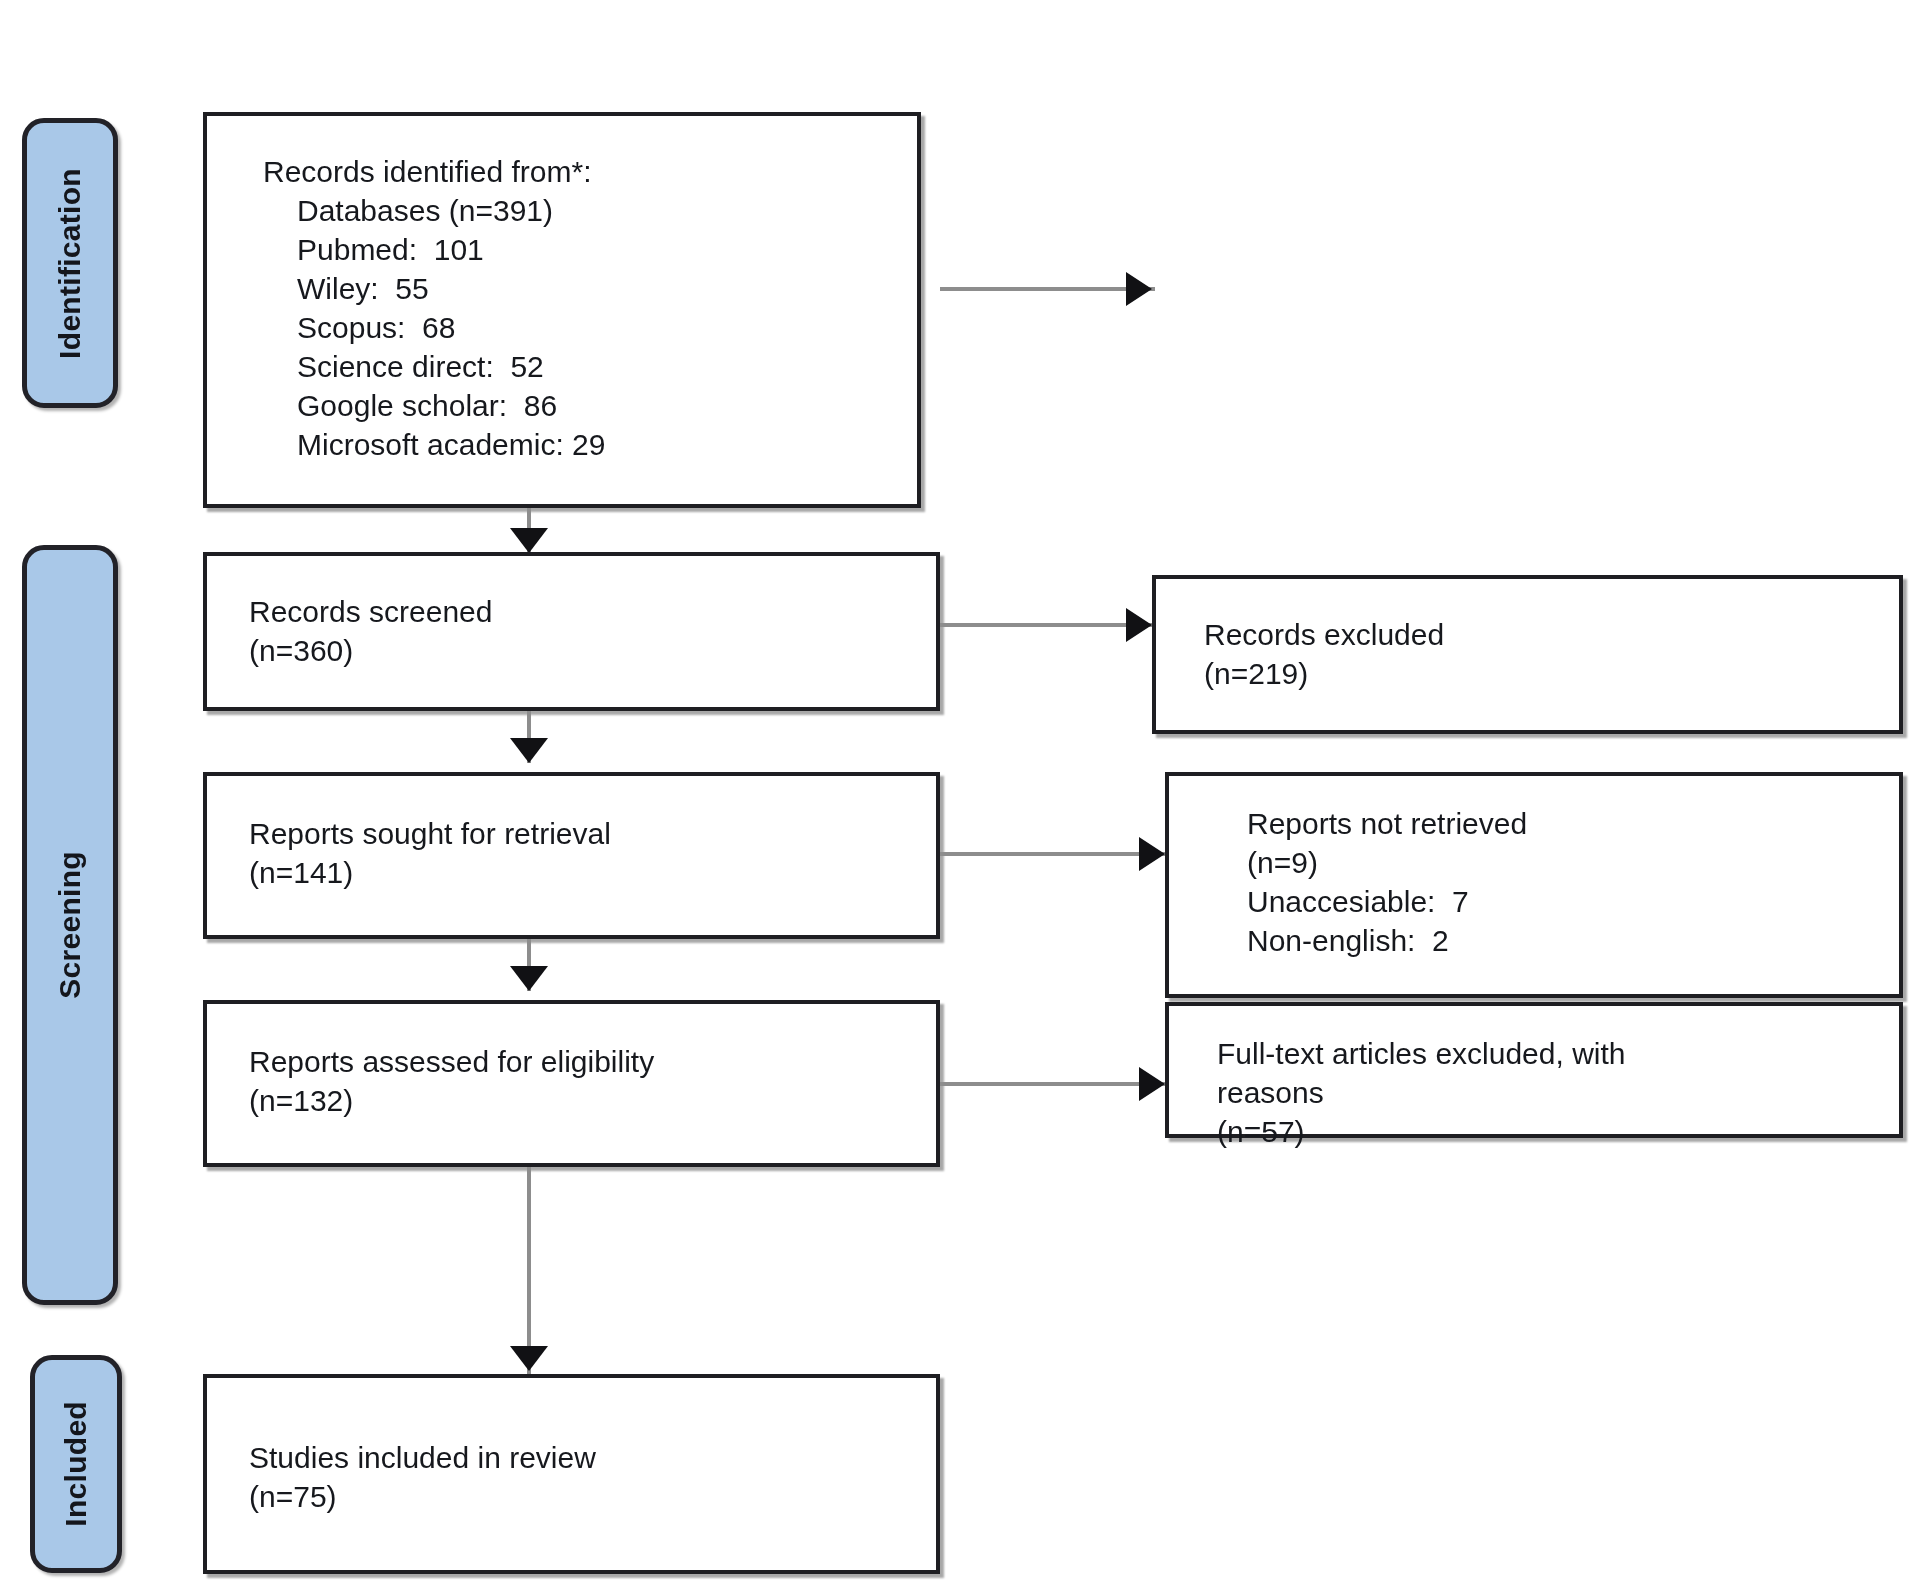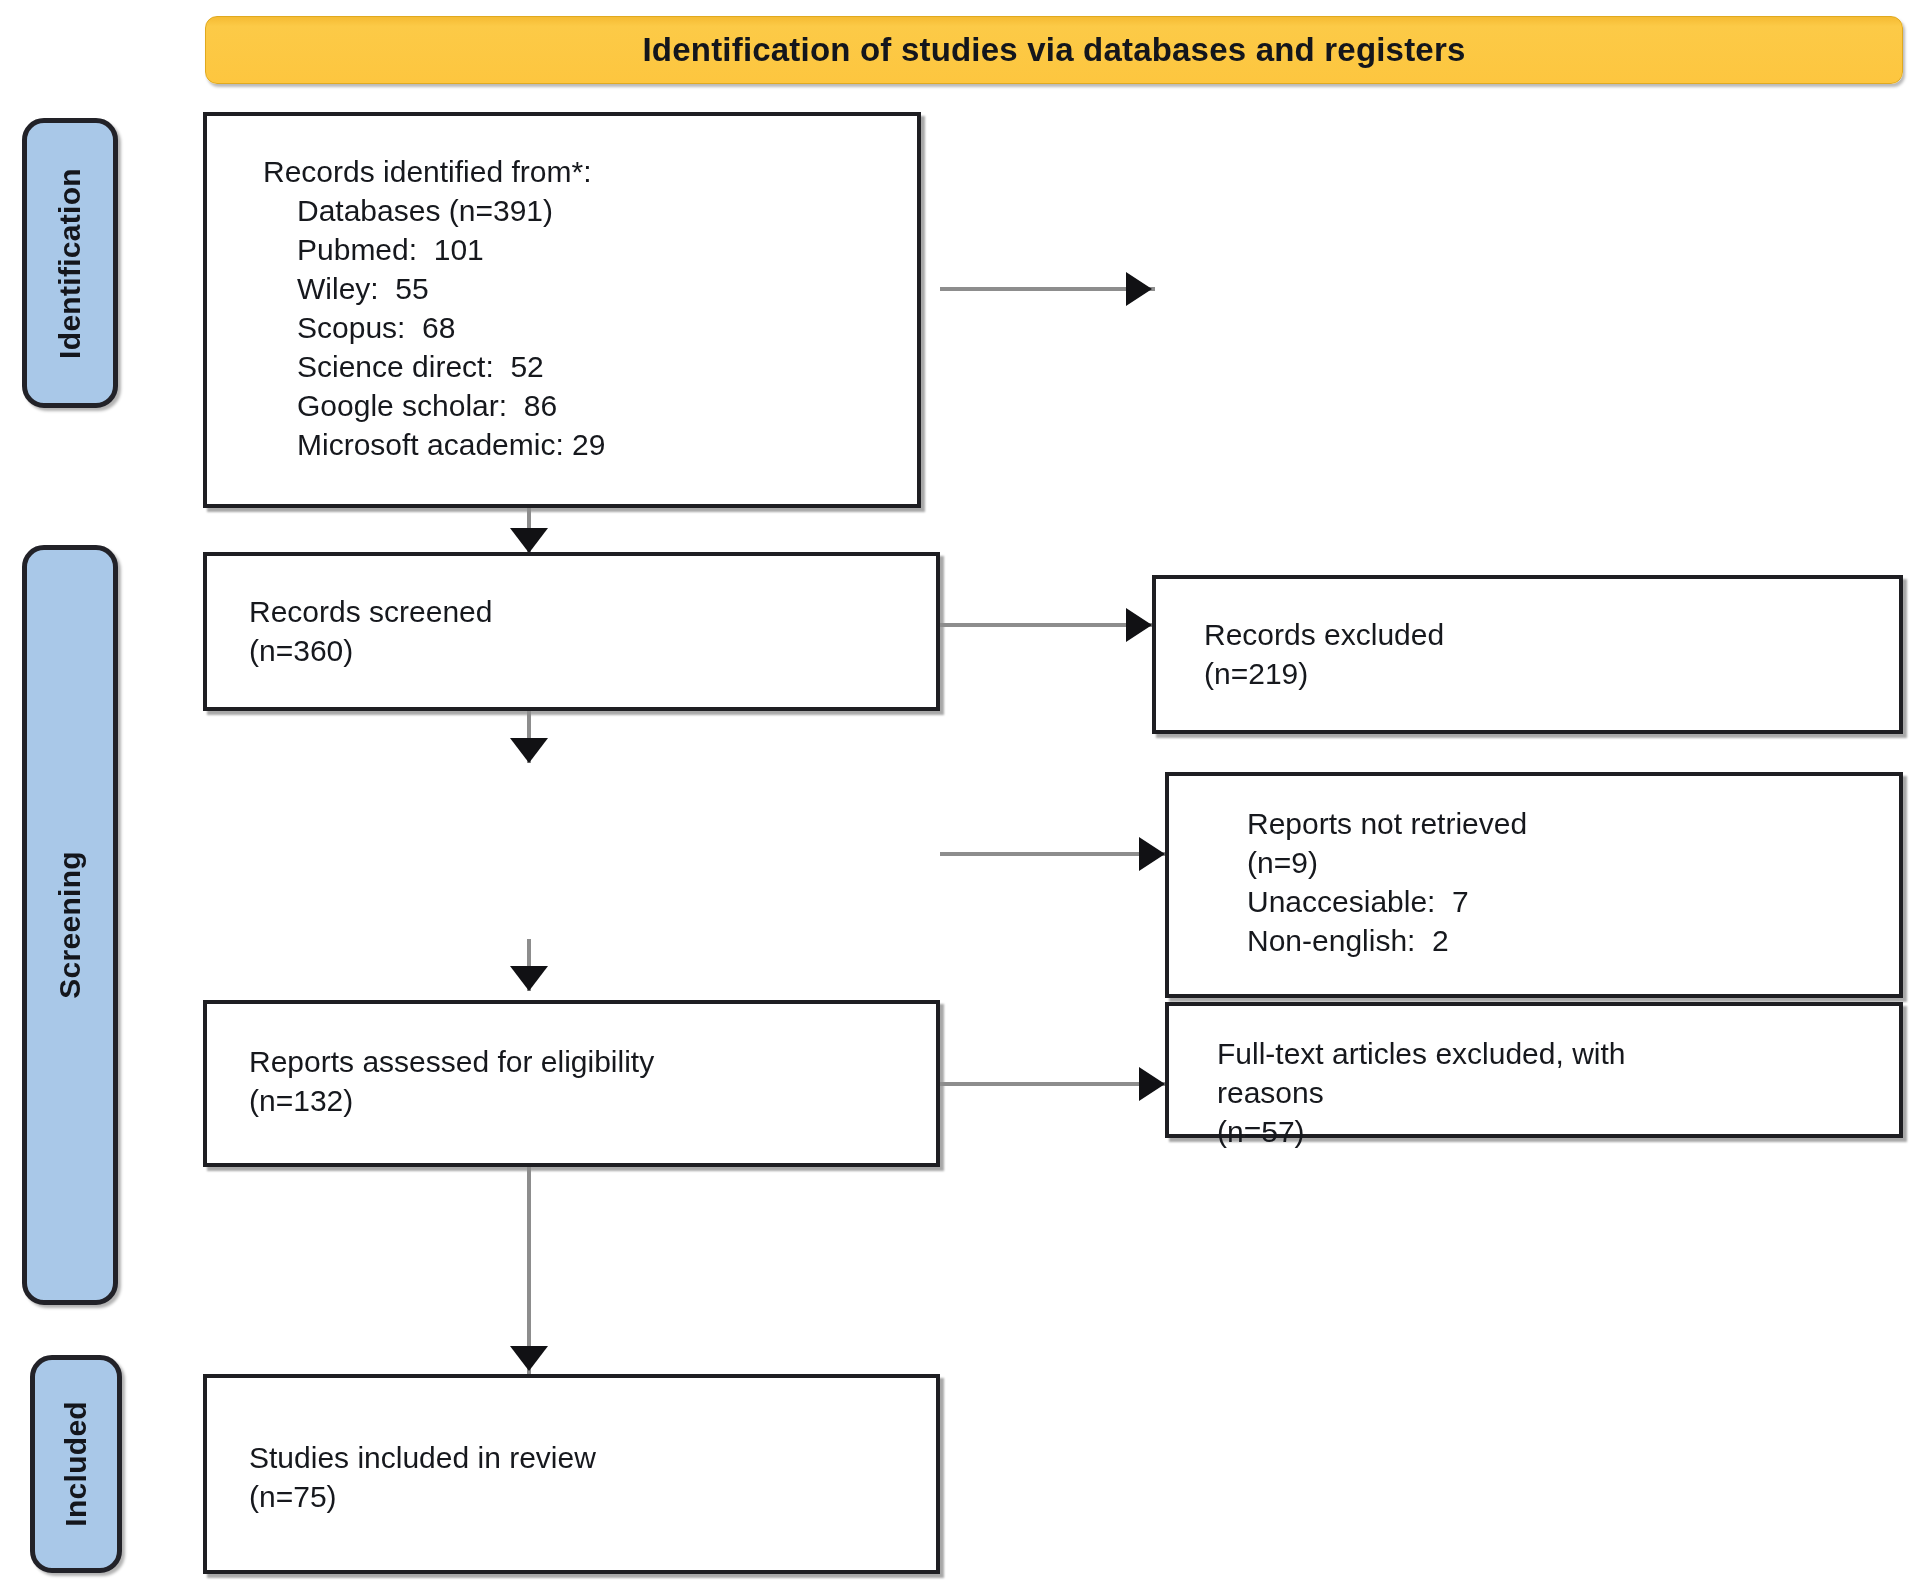--- a/index.html
+++ b/index.html
@@ -119,23 +119,20 @@
   </div>
 
   <div class="phase-bar" style="left:22px; top:545px; width:96px; height:760px;">
     <span class="phase-label">Screening</span>
   </div>
 
   <div class="phase-bar" style="left:30px; top:1355px; width:92px; height:218px;">
     <span class="phase-label">Included</span>
   </div>
 
-  <div id="banner">
-    <span class="banner-text">Identification of studies via databases and registers</span>
-  </div>
 
   <div class="flow-box" style="left:203px; top:112px; width:718px; height:396px;">
     <div class="box-text" style="padding:36px 0 0 56px;"><span>Records identified from*:</span>
 <span class="ind1">Databases (n=391)</span>
 <span class="ind1">Pubmed:  101</span>
 <span class="ind1">Wiley:  55</span>
 <span class="ind1">Scopus:  68</span>
 <span class="ind1">Science direct:  52</span>
 <span class="ind1">Google scholar:  86</span>
 <span class="ind1">Microsoft academic: 29</span></div>
@@ -157,20 +154,24 @@
   <div class="arrow-right" style="left:1126px; top:608px;"></div>
 
   <div class="flow-box" style="left:1152px; top:575px; width:751px; height:159px;">
     <div class="box-text" style="padding:36px 0 0 48px;"><span>Records excluded</span>
 <span>(n=219)</span></div>
   </div>
 
   <div class="conn-v" style="left:527px; top:711px; width:4px; height:52px;"></div>
   <div class="arrow-down" style="left:510px; top:738px;"></div>
 
+  <div class="flow-box" style="left:203px; top:772px; width:737px; height:167px;">
+    <div class="box-text" style="padding:38px 0 0 42px;"><span>Reports sought for retrieval</span>
+<span>(n=141)</span></div>
+  </div>
 
   <div class="conn-h" style="left:940px; top:852px; width:230px;"></div>
   <div class="arrow-right" style="left:1139px; top:837px;"></div>
 
   <div class="flow-box" style="left:1165px; top:772px; width:738px; height:226px;">
     <div class="box-text" style="padding:28px 0 0 48px;margin-left:30px;"><span>Reports not retrieved</span>
 <span>(n=9)</span>
 <span>Unaccesiable:  7</span>
 <span>Non-english:  2</span></div>
   </div>

